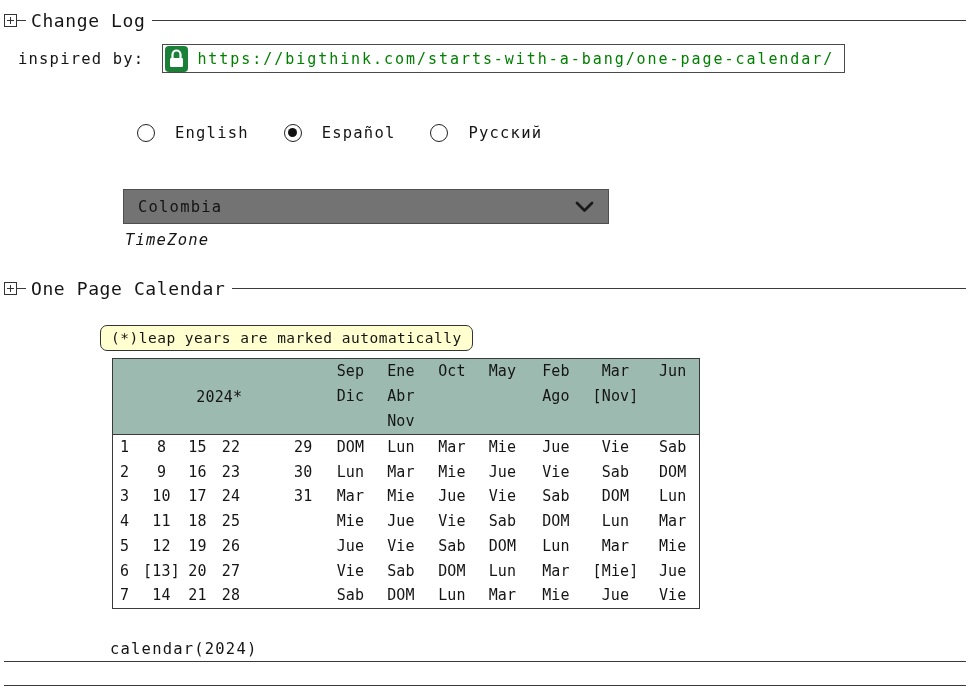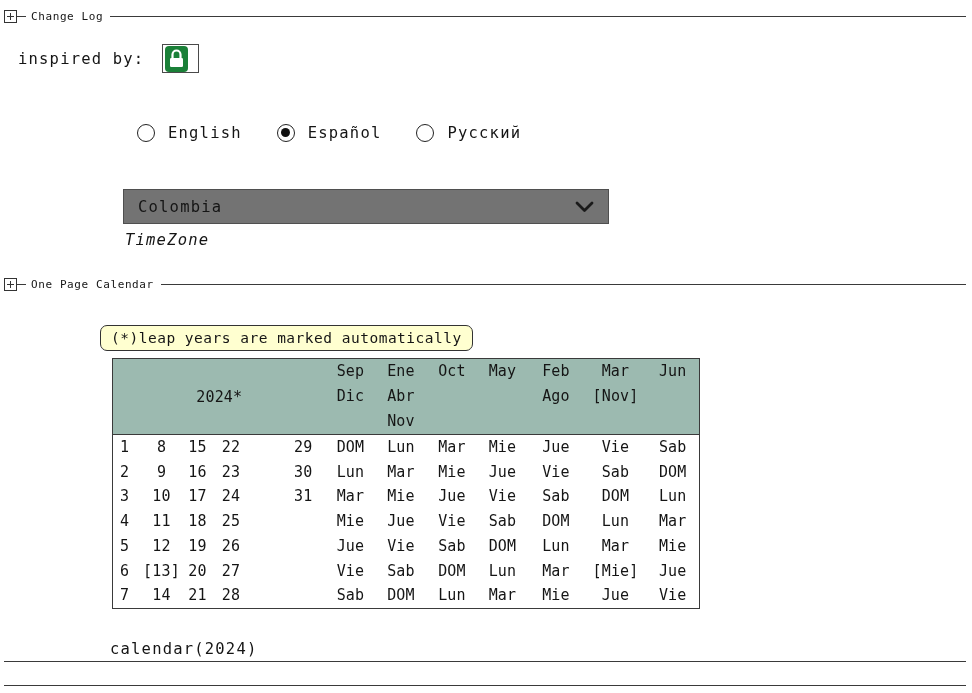--- a/index.html
+++ b/index.html
@@ -13,37 +13,37 @@
   *{margin:0;padding:0;box-sizing:border-box;}
   html,body{background:#fff;}
   body{
     width:972px;height:693px;position:relative;overflow:hidden;
     color:var(--ink);
     font-family:"DejaVu Sans Mono","Liberation Mono",monospace;
     font-size:15.5px;letter-spacing:1.2px;
   }
   
   .legend{position:absolute;left:4px;right:6px;display:flex;align-items:center;
-          font-size:11px;letter-spacing:0.6px;}
+          font-size:18px;letter-spacing:0.6px;}
   .legend .seg{width:9px;border-top:1px solid var(--line);}
   .legend .rule{flex:1;border-top:1px solid var(--line);}
   .legend .lbl{padding:0 7px 0 5px;white-space:pre;}
   .toggle{display:inline-flex;width:13px;height:13px;cursor:pointer;}
   
   .inspired{position:absolute;left:18px;top:44px;display:flex;align-items:center;}
   .inspired .lbl{margin-right:18px;}
   .urlbox{display:flex;align-items:center;border:1.4px solid #4a4a4a;height:29px;
           padding:0 10px 0 2px;gap:9px;background:#fff;cursor:pointer;}
   .url{color:var(--url-green);letter-spacing:1.95px;font-size:15px;white-space:pre;}
   .lockwrap{display:inline-flex;}
   .lock-bg{fill:var(--lock-green);}
   
   .radios{position:absolute;left:137px;top:121px;display:flex;align-items:center;
           gap:35px;height:23px;}
-  .radio-item{display:flex;align-items:center;gap:13px;}
+  .radio-item{display:flex;align-items:center;gap:20px;}
   .radio{width:18px;height:18px;border:1.6px solid #222;border-radius:50%;
          display:inline-flex;align-items:center;justify-content:center;background:#fff;}
   .radio.checked::after{content:"";width:9px;height:9px;border-radius:50%;background:#111;}
   
   .selectbox{position:absolute;left:123px;top:189px;width:486px;height:35px;
              border:1.4px solid #4f4f4f;display:flex;align-items:center;
              padding:0 14px;background:#737373;cursor:pointer;}
   .selectbox .chev{margin-left:auto;display:inline-flex;}
   .tzlabel{position:absolute;left:125px;top:231px;font-style:italic;}
   
@@ -84,20 +84,21 @@
 <div class="inspired">
   <span class="lbl">inspired by:</span>
   <span class="urlbox">
     <span class="lockwrap">
       <svg width="23" height="26" viewBox="0 0 23 26">
         <rect class="lock-bg" x="0" y="0" width="23" height="26" rx="4"></rect>
         <path d="M7.5 12 V8.5 a4 4 0 0 1 8 0 V12" fill="none" stroke="#fff" stroke-width="2.2"></path>
         <rect x="5" y="12" width="13" height="9" rx="1.2" fill="#fff"></rect>
       </svg>
     </span>
+    <span class="url">https://bigthink.com/starts-with-a-bang/one-page-calendar/</span>
   </span>
 </div>
 
 <div class="radios" id="radio-row">
     <span class="radio-item">
       <span class="radio"></span>
       <span class="radio-label">English</span>
     </span>
     <span class="radio-item">
       <span class="radio checked"></span>

